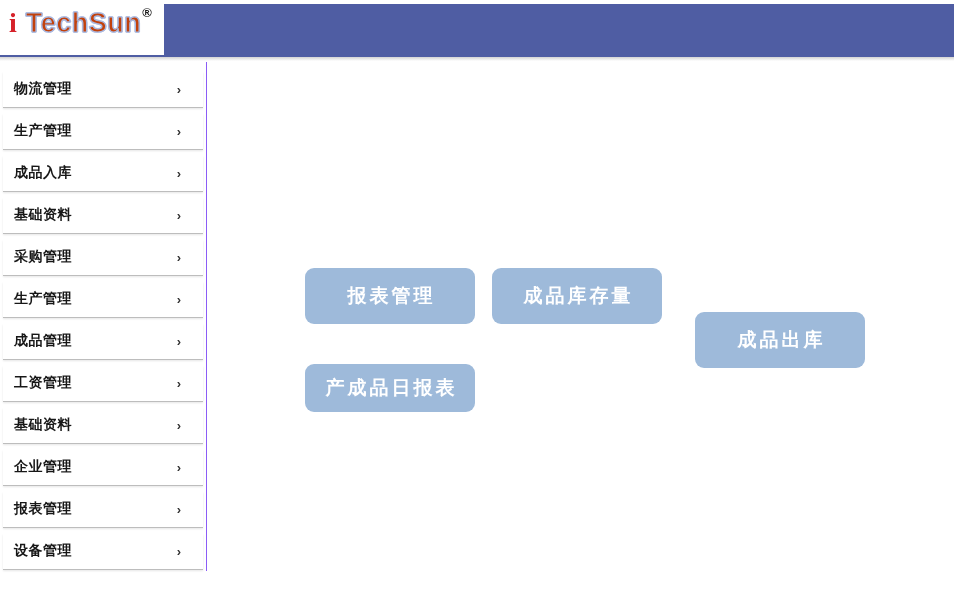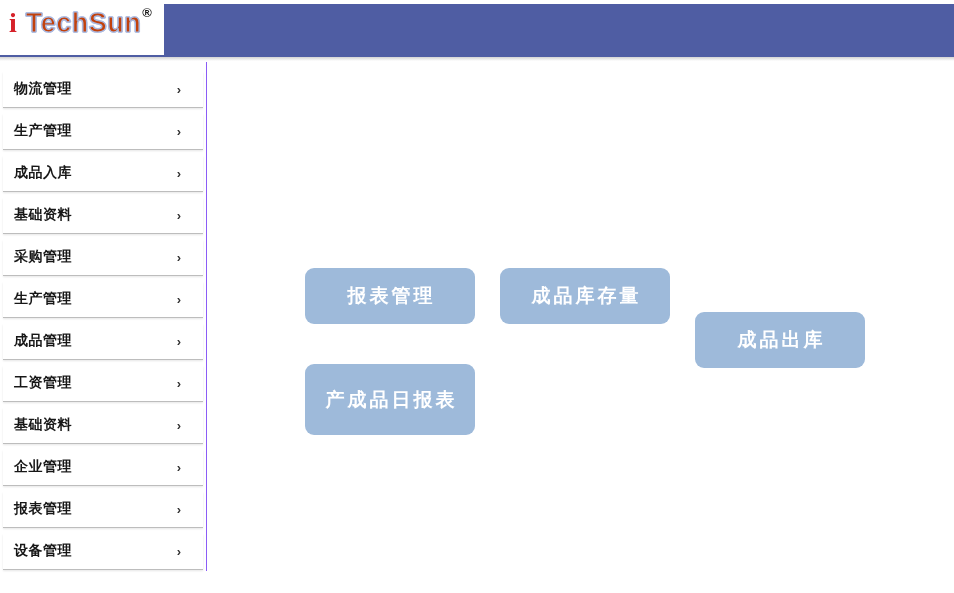--- a/index.html
+++ b/index.html
@@ -153,23 +153,23 @@
     letter-spacing: 3px;
     display: flex;
     align-items: center;
     justify-content: center;
     cursor: pointer;
     font-family: "DejaVu Serif", "Liberation Serif", serif;
     text-indent: 3px;
     box-sizing: border-box;
   }
   #tile-0 { left: 97px;  top: 206px; width: 170px; height: 56px; }
-  #tile-1 { left: 292px; top: 206px; width: 170px; height: 56px; }
+  #tile-1 { left: 284px; top: 206px; width: 170px; height: 56px; }
   #tile-2 { left: 487px; top: 206px; width: 170px; height: 56px; margin-top: 44px; }
-  #tile-3 { left: 97px;  top: 302px; width: 170px; height: 71px; }
+  #tile-3 { left: 97px;  top: 302px; width: 170px; height: 48px; }
 </style>
 </head>
 <body>
 
 <div id="header-bar">
   <div id="header-band"></div>
   <div id="logo-box">
     <div id="logo-inner">
       <span id="logo-i">i</span>
       <span id="logo-word">TechSun</span>

